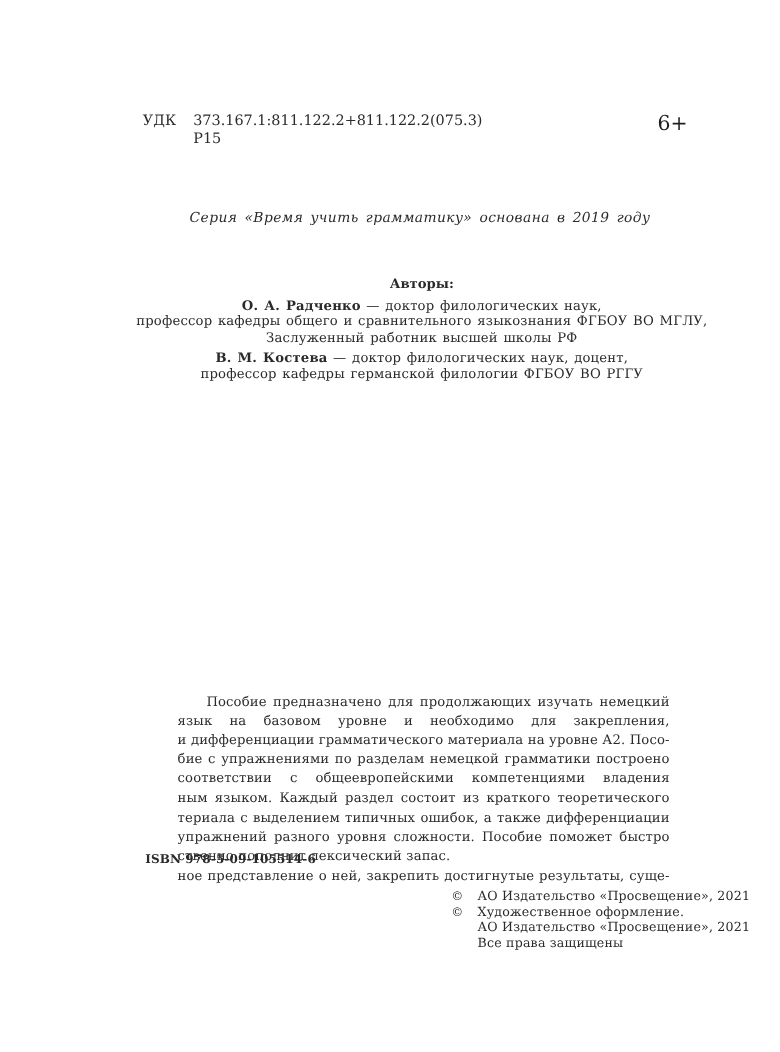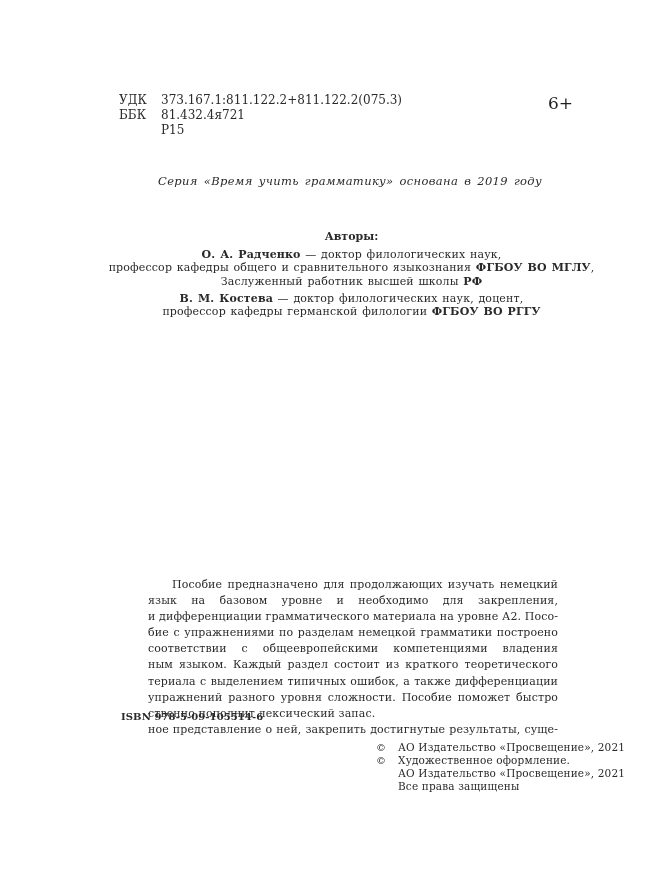--- a/index.html
+++ b/index.html
@@ -46,21 +46,21 @@
     .authors {
       left: 0; width: 703px; top: 230px;
       text-align: center;
       font-size: 11px;
       line-height: 13.6px;
     }
     .authors .heading { font-weight: bold; margin-bottom: 4px; }
     .authors .block { margin-bottom: 3.5px; }
     .authors .line { display: block; letter-spacing: 0.15px; word-spacing: 1px; }
     .authors .name { font-weight: bold; margin-top: 36px; }
-    .authors .org { font-weight: bold; text-align: right; }
+    .authors .org { font-weight: normal; text-align: right; }
 
     .annotation {
       left: 148px; top: 577px;
       width: 410px;
       font-size: 11px;
       line-height: 16.1px;
       white-space: normal;
     }
     .annotation .ln {
       display: block;
@@ -89,24 +89,20 @@
     .copyright .sym { width: 22px; font-size: 10px; }
     .copyright .txt { letter-spacing: 0.15px; }
   </style>
 </head>
 <body>
 
 <div class="abs codes">
   <div class="row">
     <span class="lbl">УДК</span>
     <span class="val">373.167.1:811.122.2+811.122.2(075.3)</span>
-  </div>
-  <div class="row">
-    <span class="lbl">ББК</span>
-    <span class="val">81.432.4я721</span>
   </div>
   <div class="row">
     <span class="lbl"></span>
     <span class="val">Р15</span>
   </div>
 </div>
 
 <div class="abs age-rating">6+</div>
 
 <div class="abs series">Серия «Время учить грамматику» основана в 2019 году</div>

